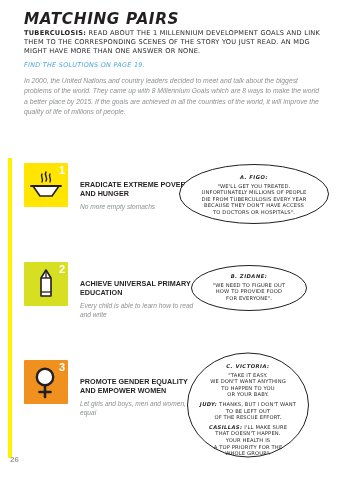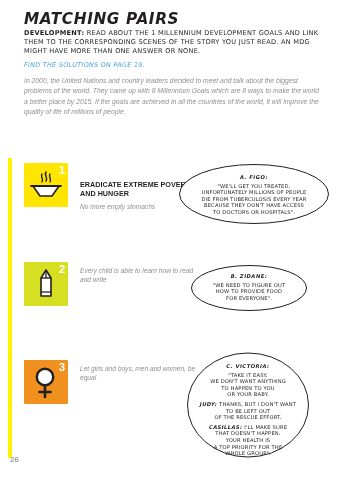--- a/index.html
+++ b/index.html
@@ -217,21 +217,21 @@
 </head>
 <body>
 
 <div class="page">
 
   <div class="edge-bar"></div>
 
   <div class="title">MATCHING PAIRS</div>
 
   <div class="instructions">
-    <span class="lead">DEVELOPMENT:</span><span> READ ABOUT THE 1 MILLENNIUM DEVELOPMENT GOALS AND LINK THEM TO THE CORRESPONDING SCENES OF THE STORY YOU JUST READ. AN MDG MIGHT HAVE MORE THAN ONE ANSWER OR NONE.</span>
+    <span class="lead">TUBERCULOSIS:</span><span> READ ABOUT THE 1 MILLENNIUM DEVELOPMENT GOALS AND LINK THEM TO THE CORRESPONDING SCENES OF THE STORY YOU JUST READ. AN MDG MIGHT HAVE MORE THAN ONE ANSWER OR NONE.</span>
   </div>
 
   <div class="solutions-link">FIND THE SOLUTIONS ON PAGE 19.</div>
 
   <div class="intro">In 2000, the United Nations and country leaders decided to meet and talk about the biggest problems of the world. They came up with 8 Millennium Goals which are 8 ways to make the world a better place by 2015. If the goals are achieved in all the countries of the world, it will improve the quality of life of millions of people.</div>
 
   <div class="goal-row r1">
     <div class="goal-icon" style="background:#ffe500;">
       <svg class="glyph" viewBox="0 0 44 44">
         <path d="M22 9 C19.5 12.5 24.5 14 22 18" stroke="#231f20" stroke-width="1.5" fill="none" stroke-linecap="round"></path>
@@ -252,34 +252,36 @@
     <div class="goal-icon" style="background:#d7df23;">
       <svg class="glyph" viewBox="0 0 44 44">
         <path d="M17 16 L17 34 L27 34 L27 16 L22 8 Z" fill="#ffffff" stroke="#231f20" stroke-width="1.6" stroke-linejoin="round"></path>
         <line x1="17" y1="16" x2="27" y2="16" stroke="#231f20" stroke-width="1.4"></line>
         <line x1="22" y1="8" x2="22" y2="16" stroke="#231f20" stroke-width="1.3"></line>
         <line x1="17" y1="30" x2="27" y2="30" stroke="#231f20" stroke-width="1.3"></line>
       </svg>
       <span class="num">2</span>
     </div>
     <div class="goal-text">
+      <div class="goal-title">ACHIEVE UNIVERSAL PRIMARY EDUCATION</div>
       <div class="goal-sub">Every child is able to learn how to read and write</div>
     </div>
   </div>
 
   <div class="goal-row r3">
     <div class="goal-icon" style="background:#f0901f;">
       <svg class="glyph" viewBox="0 0 44 44">
         <circle cx="21" cy="17" r="8.2" fill="#ffffff" stroke="#231f20" stroke-width="2.4"></circle>
         <line x1="21" y1="25.5" x2="21" y2="37" stroke="#231f20" stroke-width="2.6" stroke-linecap="round"></line>
         <line x1="15.5" y1="32" x2="26.5" y2="32" stroke="#231f20" stroke-width="2.6" stroke-linecap="round"></line>
       </svg>
       <span class="num">3</span>
     </div>
     <div class="goal-text">
+      <div class="goal-title">PROMOTE GENDER EQUALITY AND EMPOWER WOMEN</div>
       <div class="goal-sub">Let girls and boys, men and women, be equal</div>
     </div>
   </div>
 
   <div class="bubble" id="bubble-a">
     <svg class="oval" viewBox="0 0 152 62" preserveAspectRatio="none">
       <ellipse cx="76" cy="31" rx="74.5" ry="29.5" fill="#ffffff" stroke="#231f20" stroke-width="1"></ellipse>
     </svg>
     <div class="btext">
       <span class="speaker">A.  FIGO:</span>

